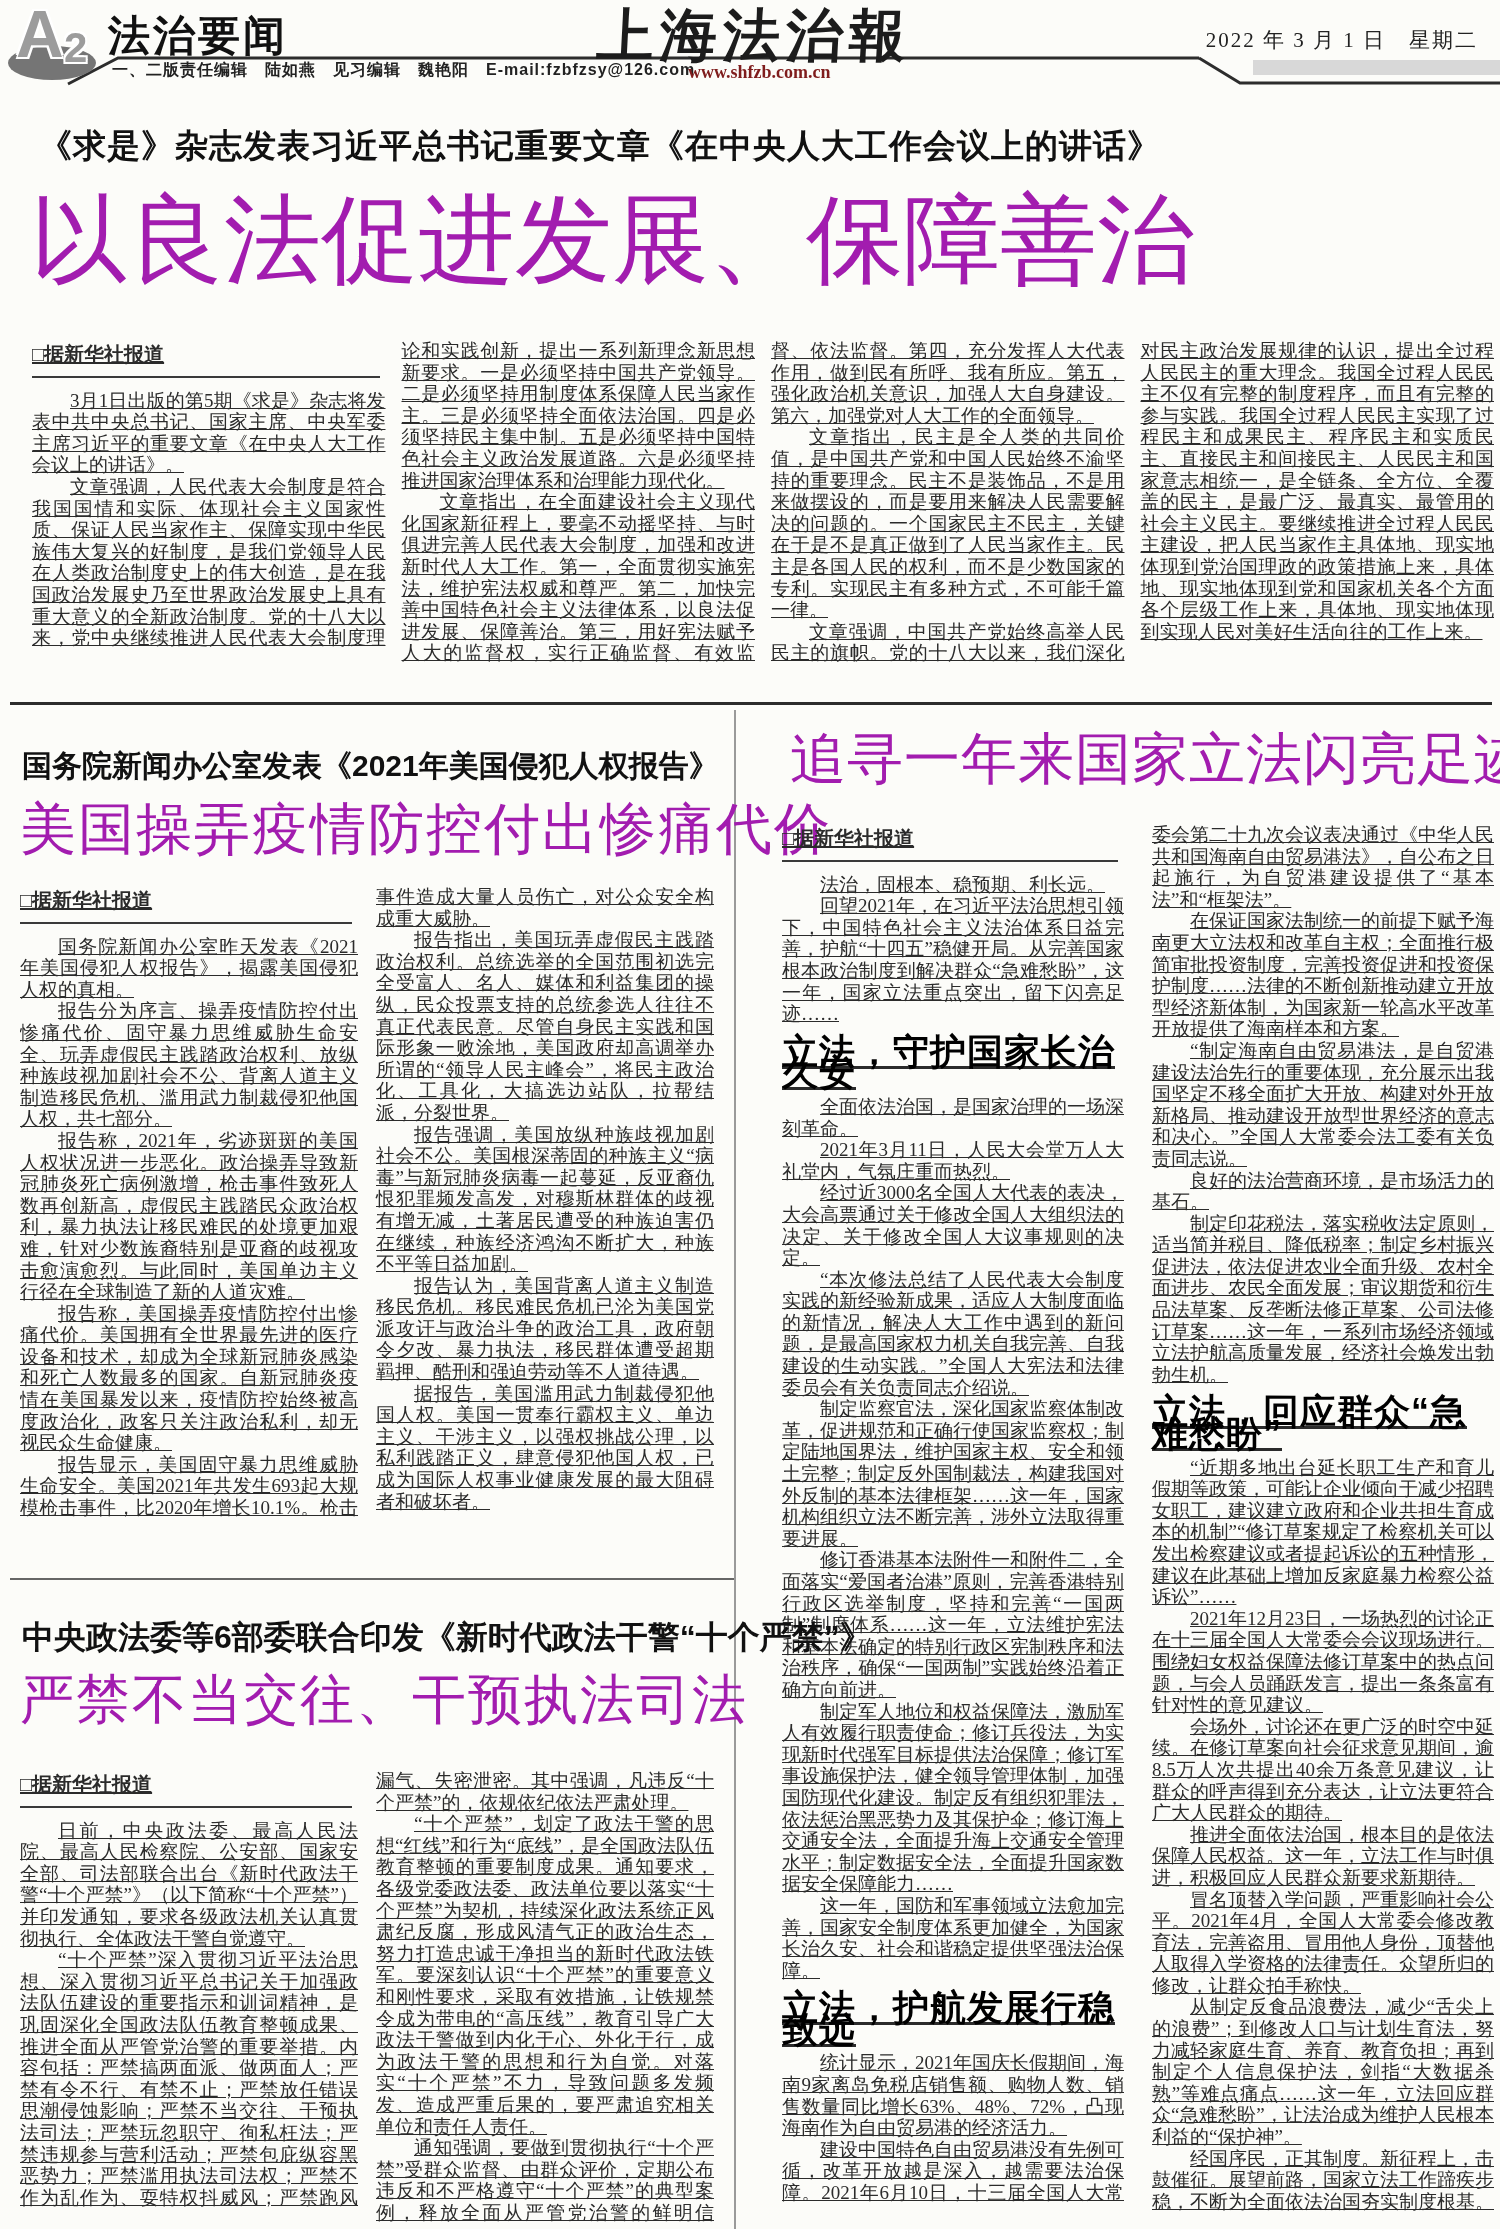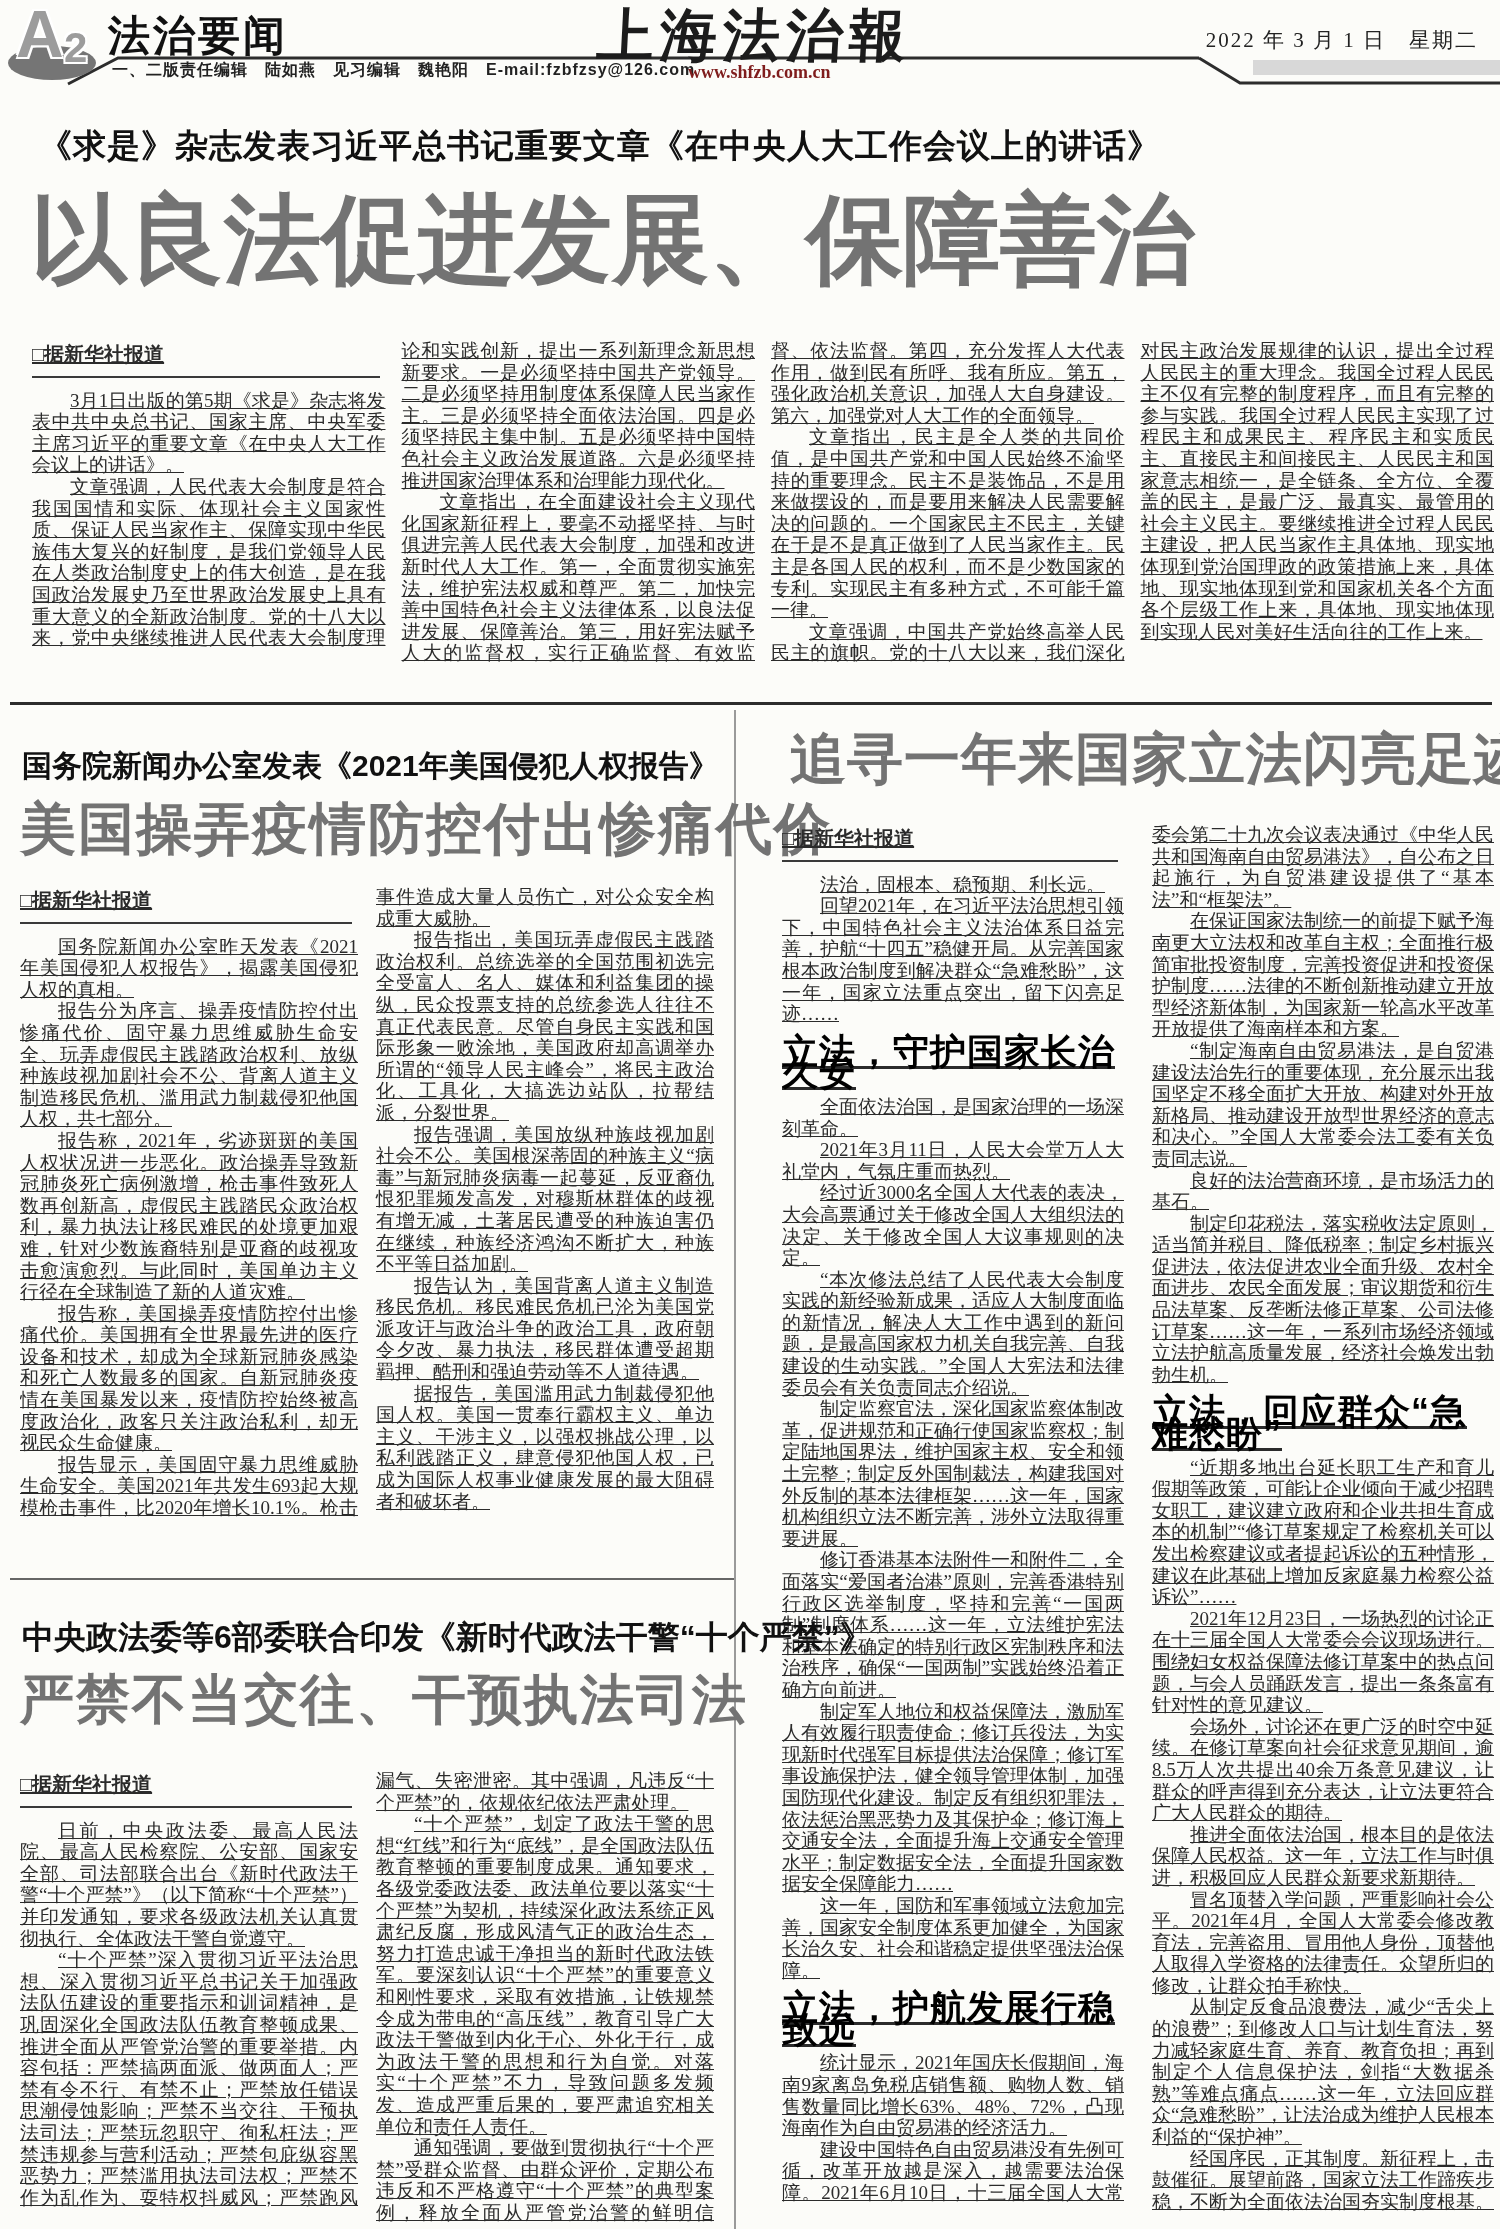--- a/index.html
+++ b/index.html
@@ -19,21 +19,21 @@
   .editors{position:absolute;left:112px;top:60px;font-family:"Liberation Sans","DejaVu Sans",sans-serif;
         font-weight:700;font-size:16px;color:#222;letter-spacing:1px;}
   .masthead{position:absolute;left:597px;top:-2px;font-weight:900;font-size:57px;letter-spacing:6px;color:#1c1c1c;
         font-family:"Liberation Serif","DejaVu Serif",serif;transform:skewX(-3deg);}
   .site-url{position:absolute;left:688px;top:62px;font-weight:700;font-size:18px;color:#7f1d1d;}
   .issue-date{position:absolute;right:22px;top:26px;font-size:21px;color:#222;letter-spacing:2px;}
   .graybar{position:absolute;left:1253px;top:60px;width:247px;height:15px;background:#d8d8d8;}
   .folio-svg{position:absolute;left:0;top:0;}
   
   .kicker{position:absolute;font-family:"Liberation Sans","DejaVu Sans",sans-serif;font-weight:700;color:#111;}
-  .headline{position:absolute;font-family:"Liberation Sans","DejaVu Sans",sans-serif;font-weight:700;color:#737373;white-space:nowrap;}
+  .headline{position:absolute;font-family:"Liberation Sans","DejaVu Sans",sans-serif;font-weight:400;color:#a21caf;white-space:nowrap;}
   .bodycols{position:absolute;overflow:hidden;font-size:19px;line-height:21.6px;text-align:justify;color:#2b2b2b;text-decoration:underline;}
   .bodycols p.para{margin:0;text-indent:2em;}
   .byline{font-family:"Liberation Sans","DejaVu Sans",sans-serif;font-weight:700;font-size:20px;
         padding:4px 0 10px 0;border-bottom:2px solid #3a3a3a;margin:0 6px 12px 0;}
   h3.subhead{font-family:"Liberation Sans","DejaVu Sans",sans-serif;font-weight:900;font-size:36px;
         text-align:left;margin:16px 0 12px 0;color:#000;letter-spacing:1px;}
   
   .rule-h{position:absolute;background:#2d2d2d;}
   .rule-v{position:absolute;background:#9a9a9a;}
 </style>

